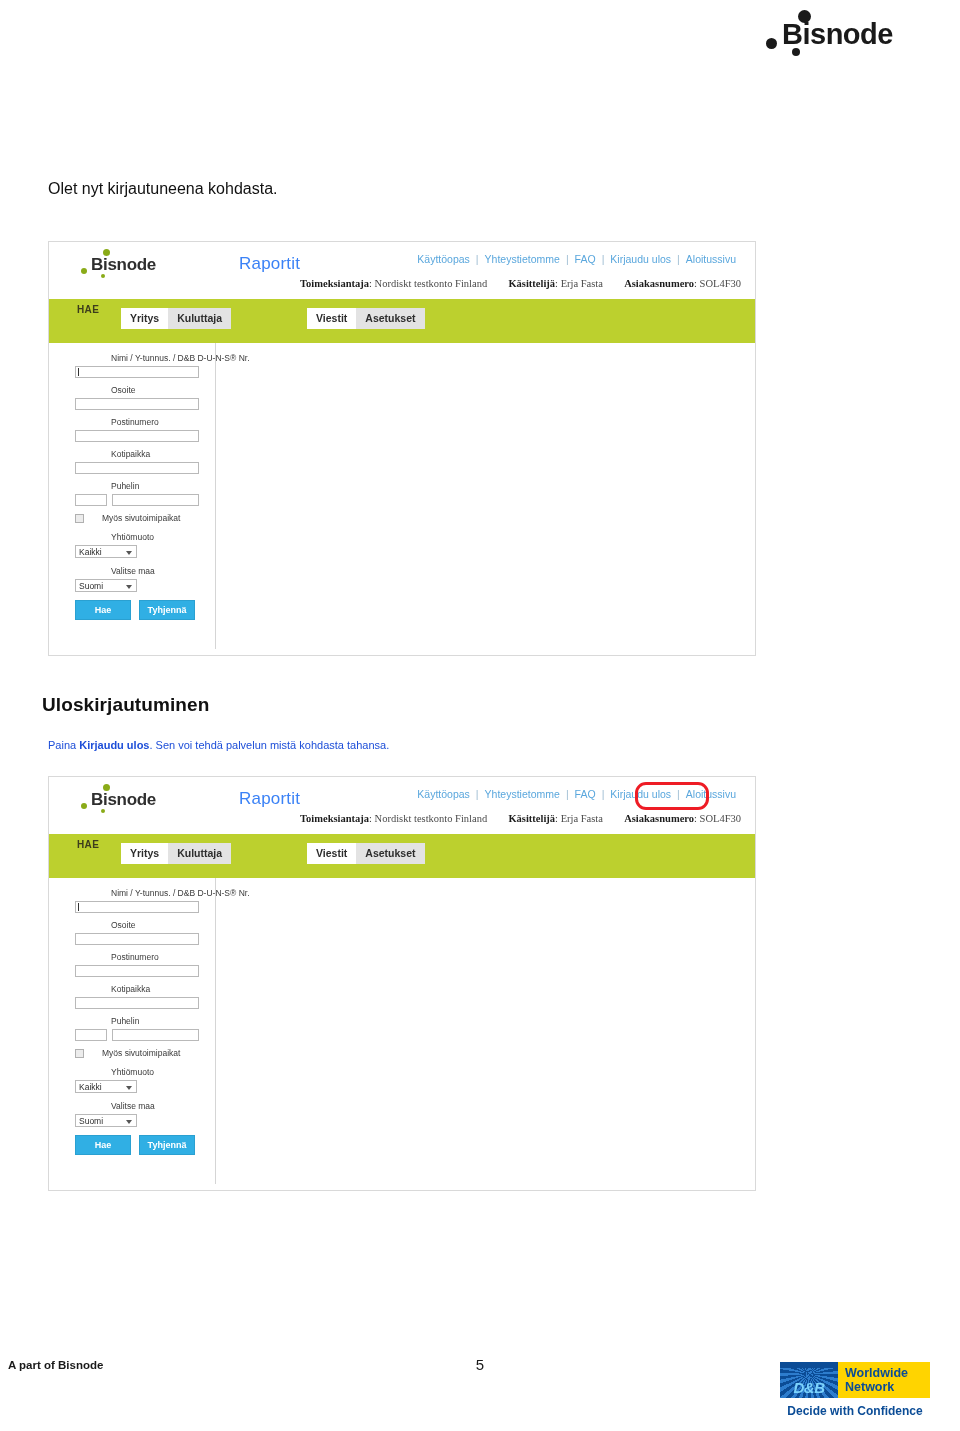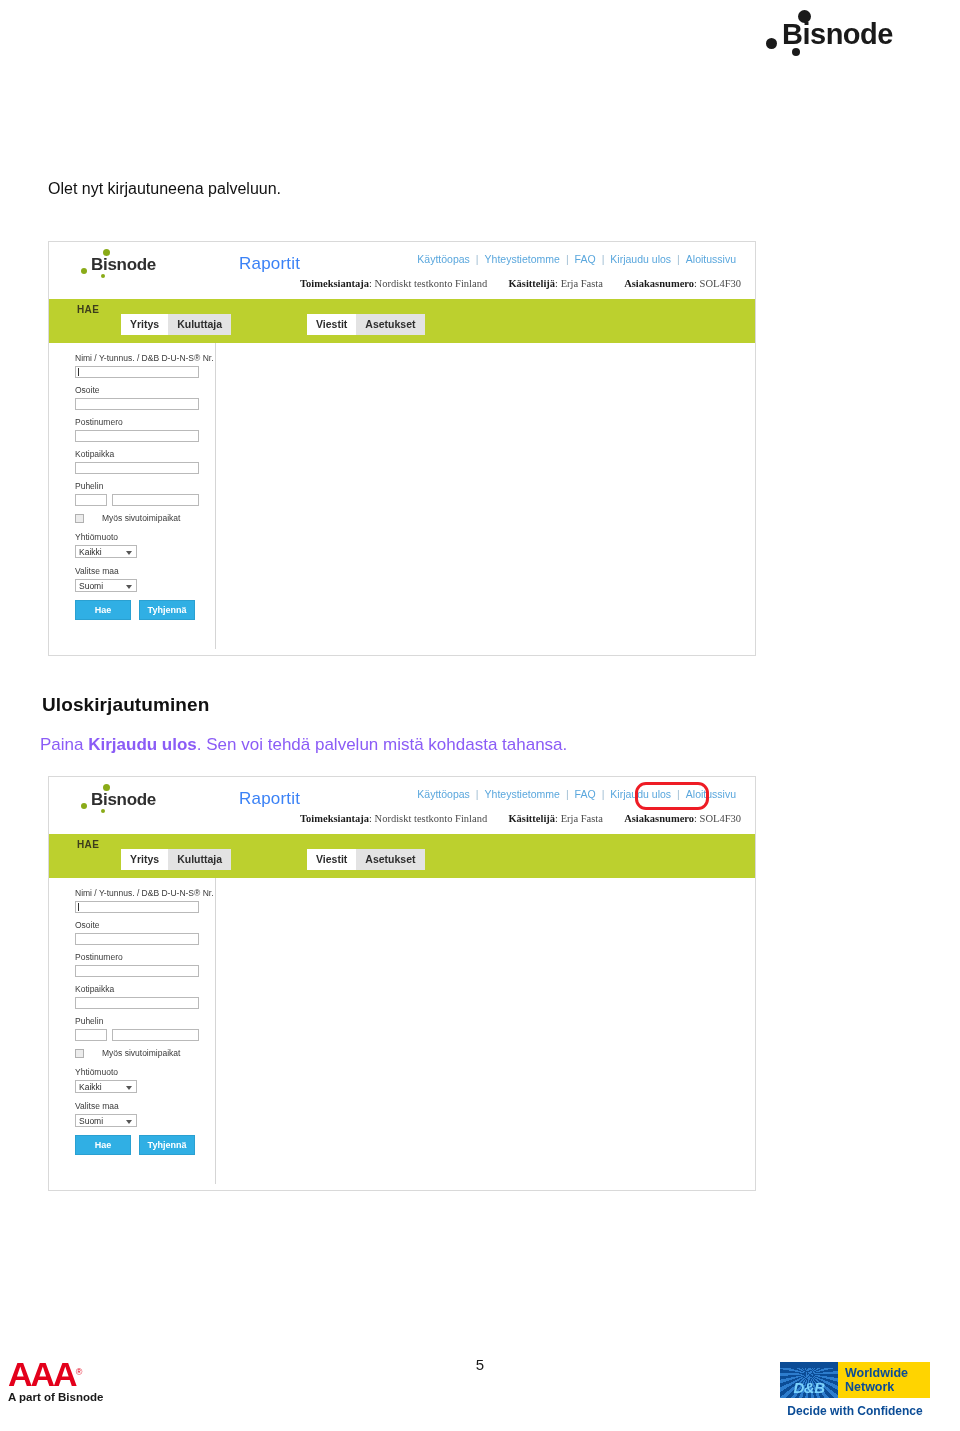--- a/index.html
+++ b/index.html
@@ -64,25 +64,25 @@
     position: absolute;
     left: 42px;
     top: 694px;
     font-size: 19px;
     font-weight: bold;
     color: #111;
     letter-spacing: 0.1px;
   }
   .section-para {
     position: absolute;
-    left: 40px;
+    left: 48px;
     top: 734px;
-    font-size: 17px;
+    font-size: 11px;
     line-height: 22px;
-    color: #8b5cf6;
+    color: #1d4ed8;
   }
   .section-para b { font-weight: bold; }
 
   
   .shot {
     position: absolute;
     background: #ffffff;
     border: 1px solid #d9d9d9;
     box-sizing: border-box;
     overflow: hidden;
@@ -177,21 +177,21 @@
   }
   .app-greenband .hae-label {
     position: absolute;
     left: 28px;
     top: 5px;
     font-size: 10px;
     font-weight: bold;
     letter-spacing: 0.4px;
     color: #3d3d1c;
   }
-  .tabgroup { position: absolute; bottom: 8px; display: flex; padding-left: 44px; }
+  .tabgroup { position: absolute; bottom: 14px; display: flex; padding-left: 44px; }
   .tabgroup.left  { left: 28px; }
   .tabgroup.right { left: 214px; }
   .tab {
     font-size: 10.5px;
     font-weight: bold;
     color: #2d2d2d;
     padding: 4px 9px 5px 9px;
     line-height: 12px;
   }
   .tab.active  { background: #ffffff; }
@@ -217,20 +217,21 @@
     left: 26px;
     top: 10px;
     width: 130px;
   }
   .field-label {
     font-size: 8.5px;
     color: #3a3a3a;
     margin-bottom: 2px;
     line-height: 11px;
     white-space: nowrap;
+    margin-left: 36px;
   }
   .field-input {
     height: 12px;
     border: 1px solid #b9b9b9;
     background: #ffffff;
     box-sizing: border-box;
     margin-bottom: 7px;
   }
   .field-input.full { width: 124px; }
   .field-input.caret {
@@ -406,21 +407,21 @@
 
 <div class="page-header">
   <div class="bisnode-logo">
     <span class="dot d1"></span>
     <span class="dot d2"></span>
     <span class="dot d3"></span>
     <span class="word">Bisnode</span>
   </div>
 </div>
 
-<div class="intro-line">Olet nyt kirjautuneena palveluun.</div>
+<div class="intro-line">Olet nyt kirjautuneena kohdasta.</div>
 
 <div class="shot shot-one">
 
   <div class="app-topbar">
     <div class="app-logo">
       <span class="dot d1"></span>
       <span class="dot d2"></span>
       <span class="dot d3"></span>
       <span class="word">Bisnode</span>
     </div>
@@ -584,21 +585,20 @@
         <div class="app-btn">Hae</div>
         <div class="app-btn">Tyhjennä</div>
       </div>
     </div>
   </div>
 </div>
 
 <div class="page-number">5</div>
 
 <div class="footer-aaa">
-  <div class="aaa-mark"><span>AAA</span><span class="aaa-reg">®</span></div>
   <div class="aaa-sub">A part of Bisnode</div>
 </div>
 
 <div class="footer-dnb">
   <div class="dnb-logo-row">
     <div class="dnb-blue">
       <span class="burst"></span>
       <span class="dnb-text">D&amp;B</span>
     </div>
     <div class="dnb-yellow">

